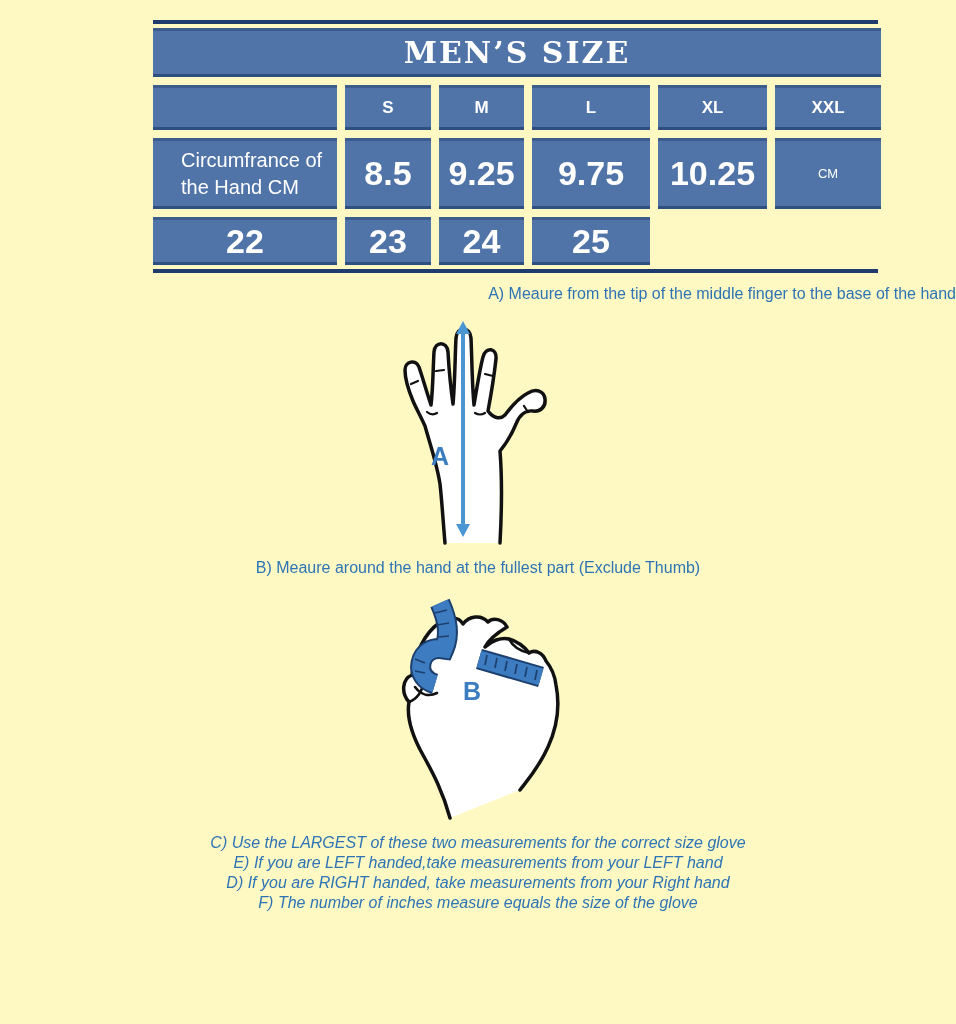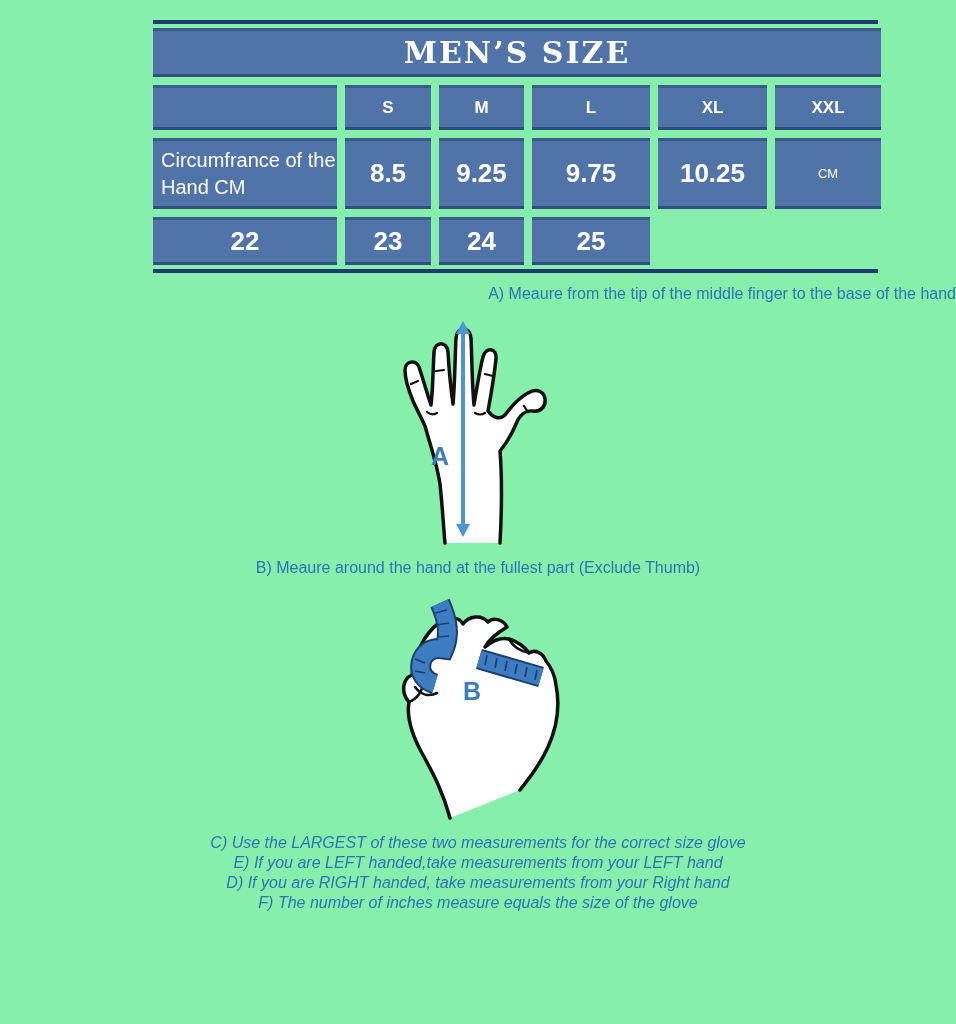--- a/index.html
+++ b/index.html
@@ -1,35 +1,35 @@
 <!DOCTYPE html>
 <html><head>
 <meta charset="utf-8">
 <style>
   html,body{margin:0;padding:0;background:#ffffff;}
-  .page{position:relative;width:956px;height:1024px;background:#86efac;overflow:hidden;
+  .page{position:relative;width:956px;height:1024px;background:#fef9c3;overflow:hidden;
         font-family:"Liberation Sans",sans-serif;}
 
   
   .top-rule,.bottom-rule{position:absolute;left:153px;width:725px;height:4px;background:#1e3c6e;}
   .top-rule{top:20px;}
   .bottom-rule{top:269px;}
 
   .chart{position:absolute;left:153px;top:28px;width:725px;
          display:grid;grid-template-columns:184px 86px 85px 118px 109px 106px;
          grid-template-rows:49px 45px 71px 48px;column-gap:8px;row-gap:8px;}
   .cell{box-sizing:border-box;background:#5074a8;color:#ffffff;
         border-top:3px solid #3d5c8e;border-bottom:3px solid #2f4f80;
         display:flex;align-items:center;justify-content:center;}
   .cell.title{grid-column:1 / -1;font-family:"DejaVu Serif",serif;font-weight:bold;
         font-size:30px;letter-spacing:2px;}
   .cell.hdr{font-weight:bold;font-size:17px;}
-  .cell.num{font-weight:bold;font-size:26px;}
+  .cell.num{font-weight:bold;font-size:34px;}
   .cell.rowlabel{font-size:20px;justify-content:flex-start;text-align:left;
-        padding-left:8px;line-height:1.35;}
+        padding-left:28px;line-height:1.35;}
   .cell.rowlabel2{font-size:13px;}
 
   
   .inst{position:absolute;left:0;width:956px;text-align:center;color:#2e74b5;font-size:16px;}
   .inst-a{top:285px;text-align:right;}
   .inst-b{top:559px;}
   .inst-block{position:absolute;left:0;top:833px;width:956px;text-align:center;
         color:#2e74b5;font-size:16px;line-height:20px;font-style:italic;}
 
   

